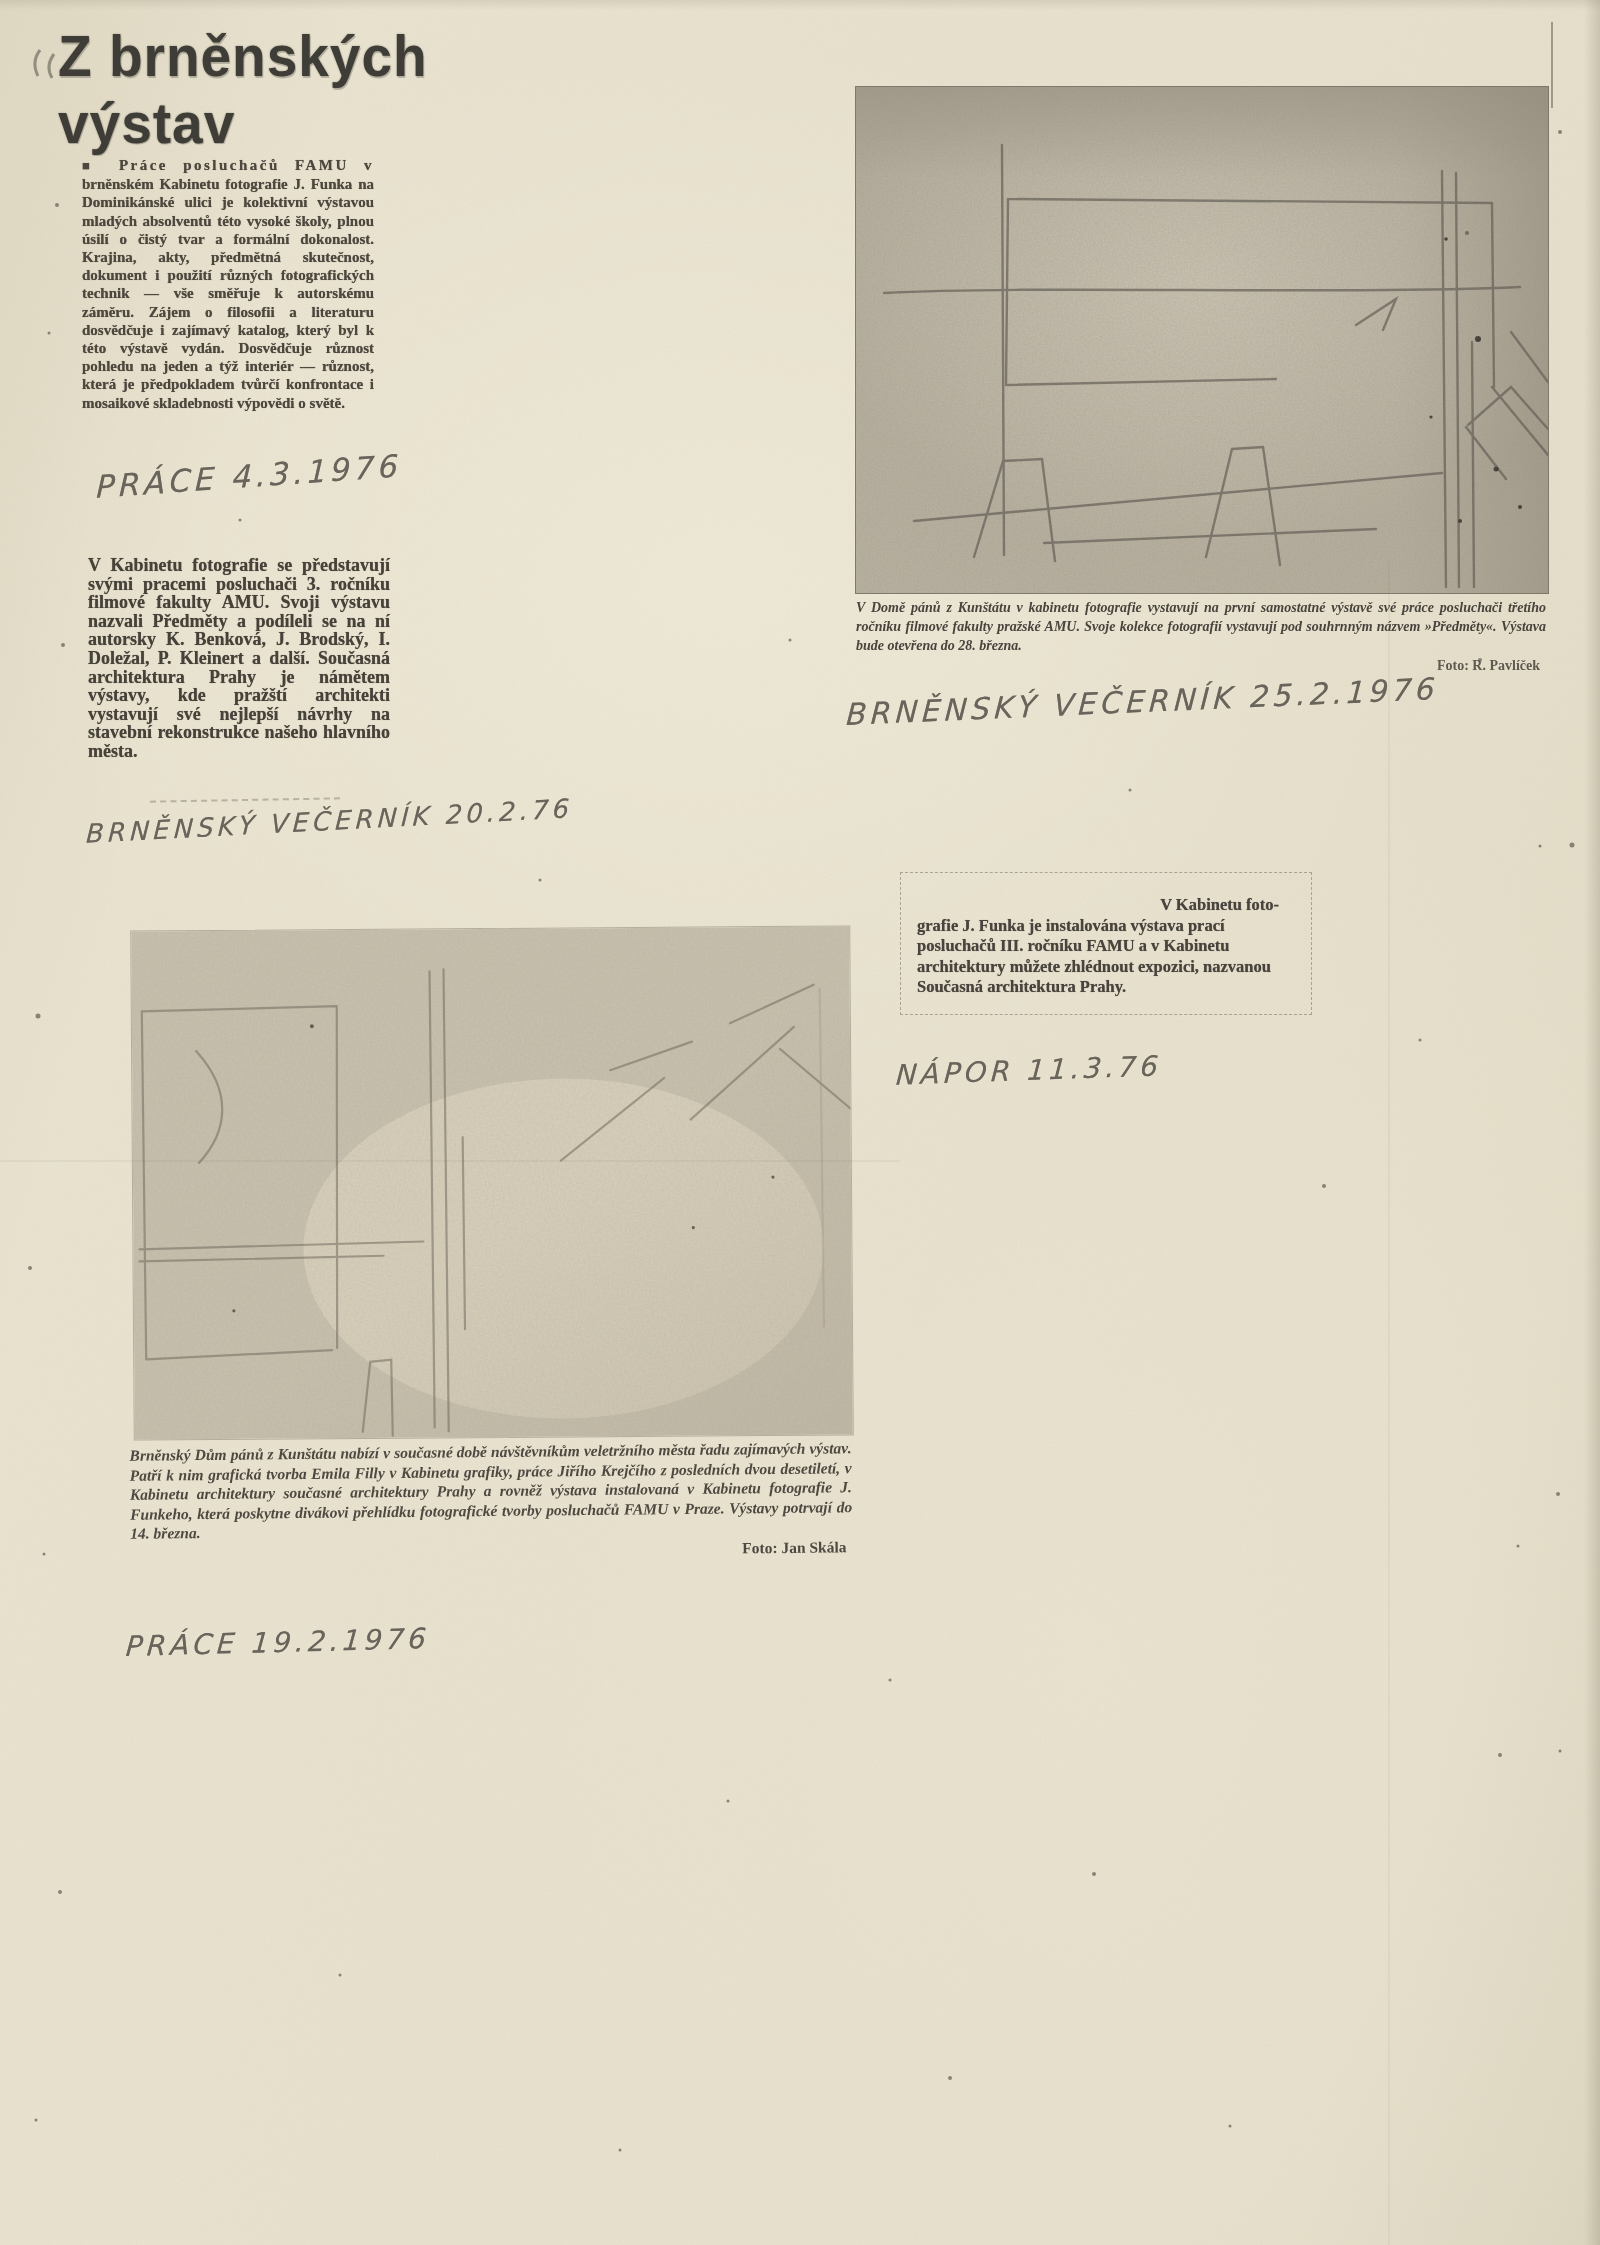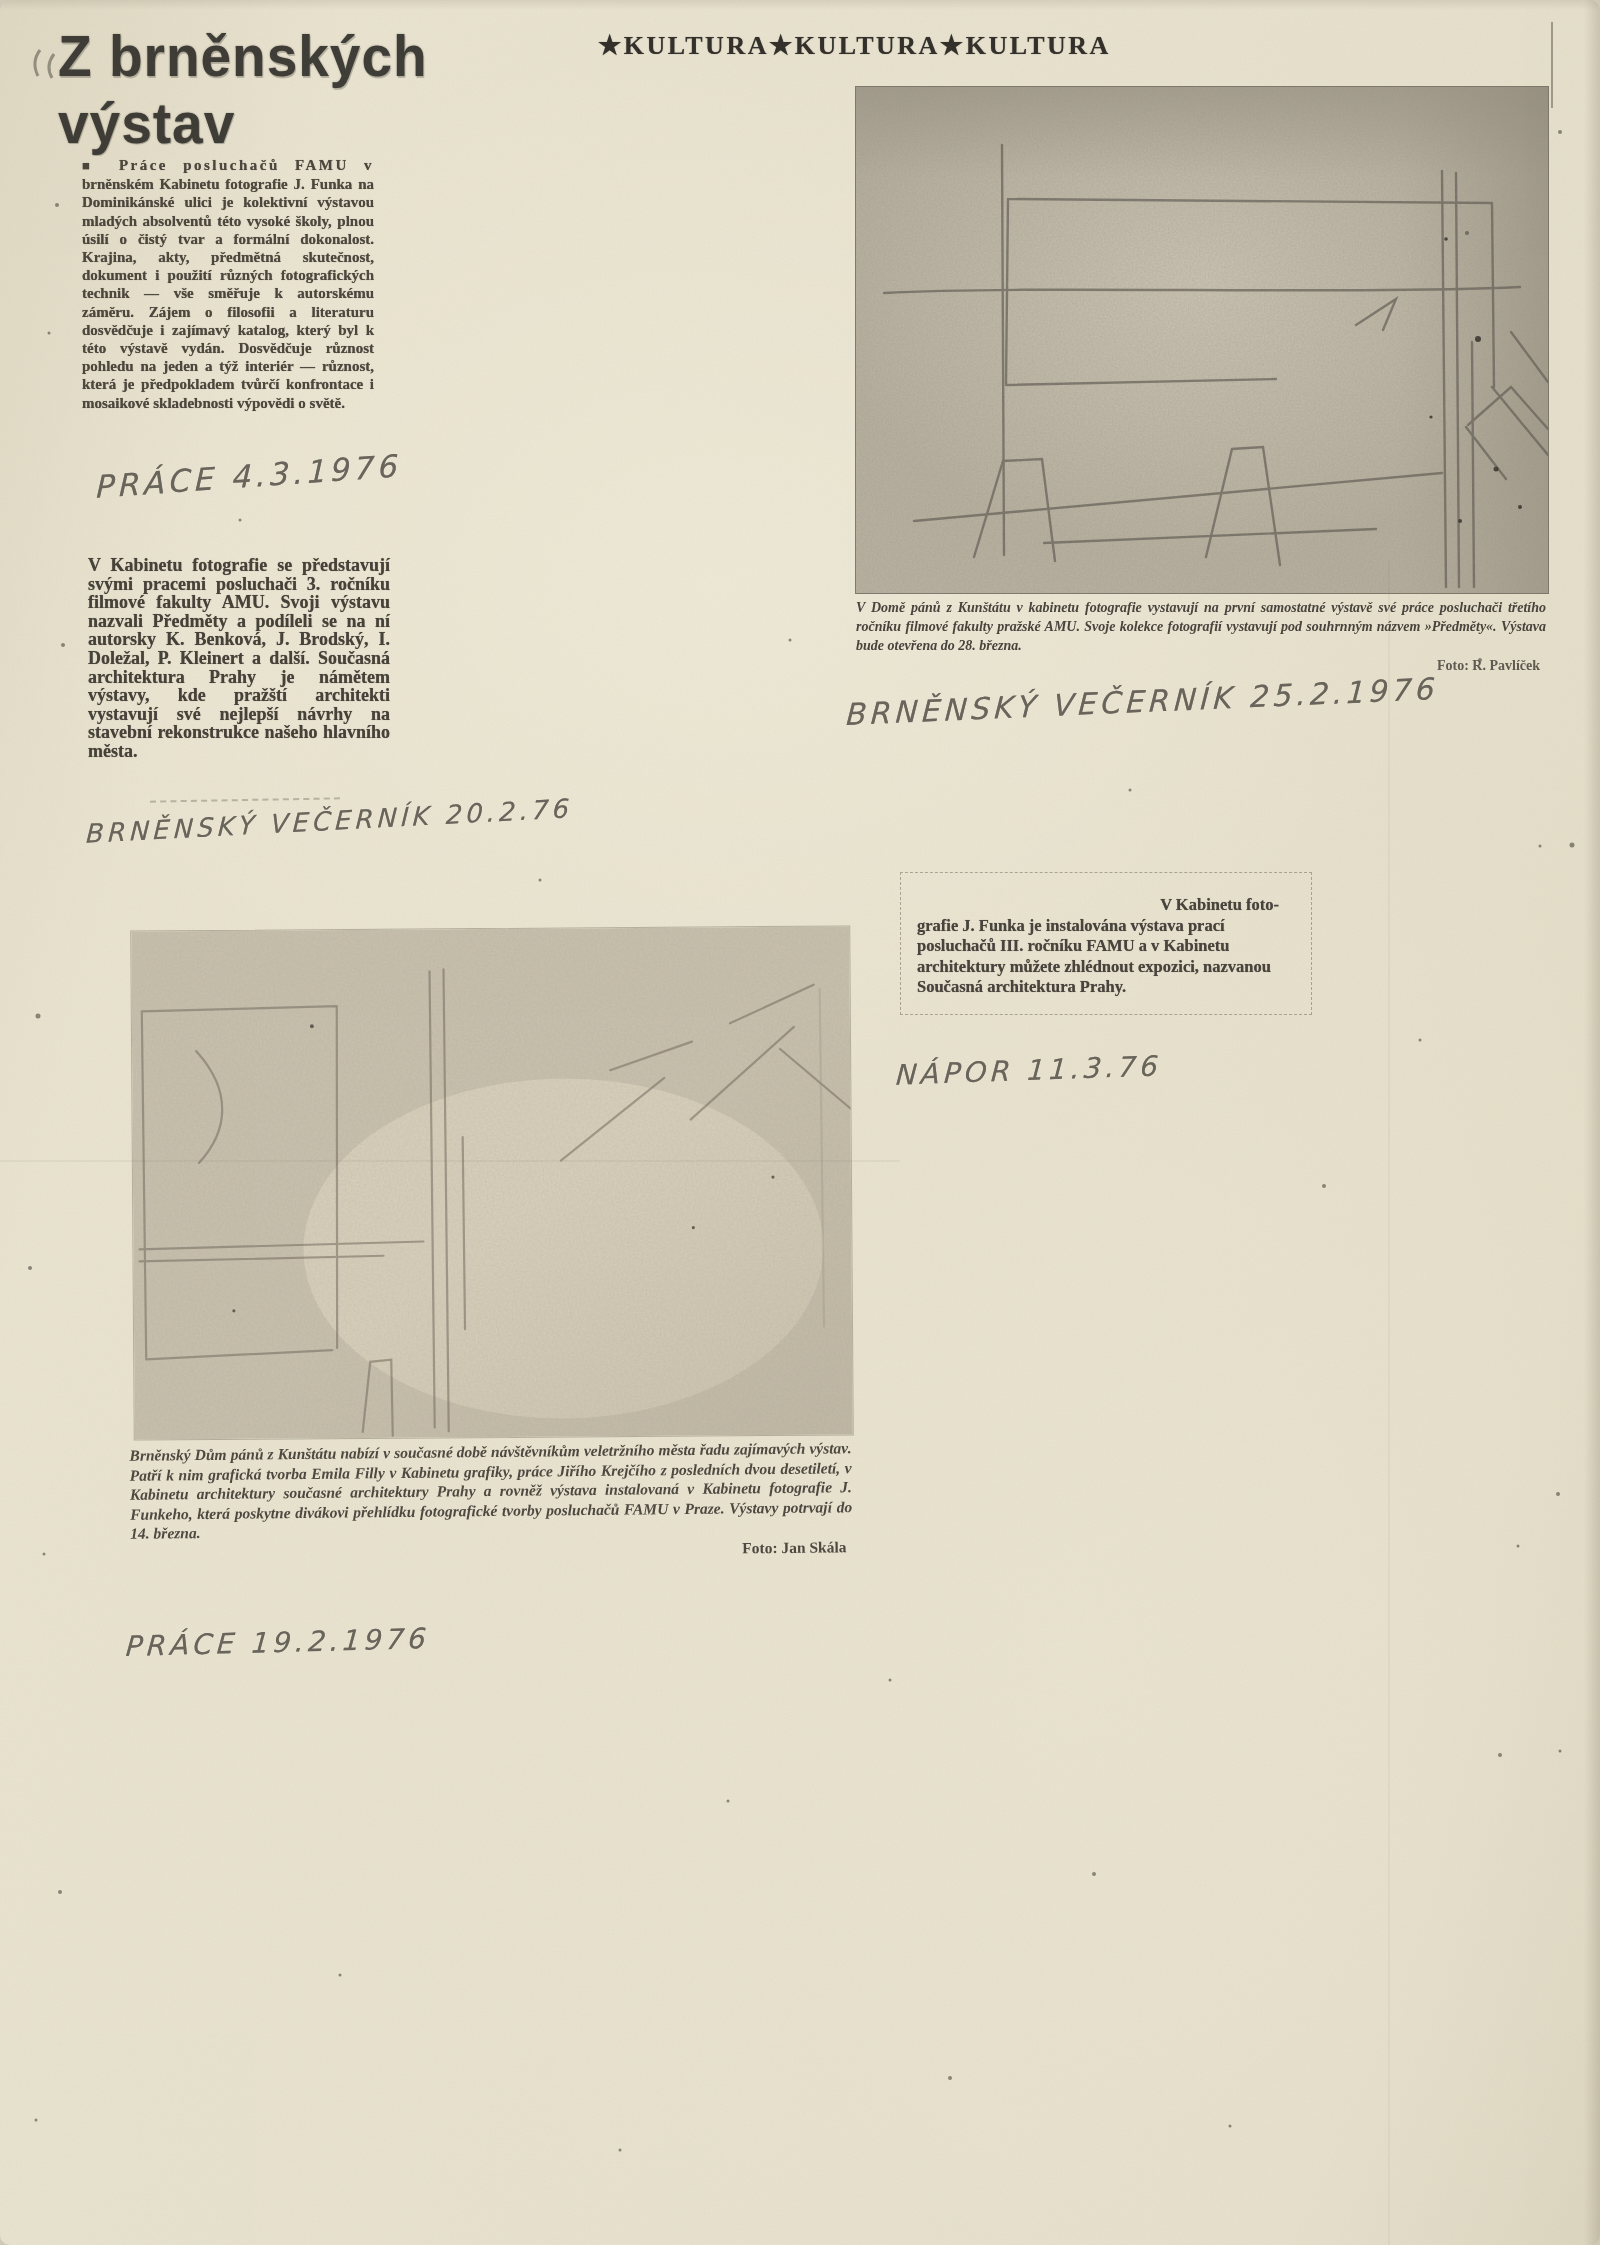--- a/index.html
+++ b/index.html
@@ -3,21 +3,20 @@
 <meta charset="utf-8">
 <style>
   html,body{margin:0;padding:0;background:#cfc9b8;}
   .page{
     position:relative;width:1600px;height:2245px;overflow:hidden;
     font-family:"Liberation Serif",serif;
     background:
       radial-gradient(1200px 900px at 45% 26%, #efe9d7 0%, rgba(239,233,215,0) 60%),
       radial-gradient(1100px 1500px at 68% 74%, #eae4d1 0%, rgba(234,228,209,0) 65%),
       linear-gradient(105deg,#e0d9c3 0%,#eae4d1 16%,#e8e2cf 55%,#e5dfca 86%,#dcd5bf 100%);
-    border-radius: 10px;
   }
   .abs{position:absolute;}
   .print{color:#46413a;text-shadow:0 0 0.7px rgba(70,64,56,.75);}
   .headline{
     left:58px;top:26px;width:560px;margin:0;
     font-family:"Liberation Sans",sans-serif;font-weight:bold;font-size:55px;
     letter-spacing:1px;color:#3c3a34;transform:scaleY(1.04);
     text-shadow:1px 1px 0 rgba(60,58,52,.25),0 0 2px rgba(60,58,52,.4);
   }
   .kultura{
@@ -63,21 +62,20 @@
   .edge-top{left:0;top:0;width:100%;height:10px;background:linear-gradient(to bottom,rgba(110,100,80,.14),rgba(110,100,80,0));}
   .overlay{left:0;top:0;pointer-events:none;z-index:50;}
 </style>
 </head>
 <body>
 
 <div class="page">
 
   <h1 class="abs headline">Z brněnských výstav</h1>
 
-  <div class="abs kultura">★KULTURA★KULTURA★KULTURA</div>
   <div class="abs banner-vline"></div>
 
   <div class="abs article a1 print">
     <p><span class="mark">■ </span><span class="lead">Práce posluchačů FAMU v </span><span>brněnském Kabinetu fotografie J. Funka na Dominikánské ulici je kolektivní výstavou mladých absolventů této vysoké školy, plnou úsilí o čistý tvar a formální dokonalost. Krajina, akty, předmětná skutečnost, dokument i použití různých fotografických technik — vše směřuje k autorskému záměru. Zájem o filosofii a literaturu dosvědčuje i zajímavý katalog, který byl k této výstavě vydán. Dosvědčuje různost pohledu na jeden a týž interiér — různost, která je předpokladem tvůrčí konfrontace i mosaikové skladebnosti výpovědi o světě.</span></p>
   </div>
 
   <div class="abs hand ann1">PRÁCE 4.3.1976</div>
 
   <div class="abs article a2 print">
     <p>V Kabinetu fotografie se představují svými pracemi posluchači 3. ročníku filmové fakulty AMU. Svoji výstavu nazvali Předměty a podíleli se na ní autorsky K. Benková, J. Brodský, I. Doležal, P. Kleinert a další. Současná architektura Prahy je námětem výstavy, kde pražští architekti vystavují své nejlepší návrhy na stavební rekonstrukce našeho hlavního města.</p>

